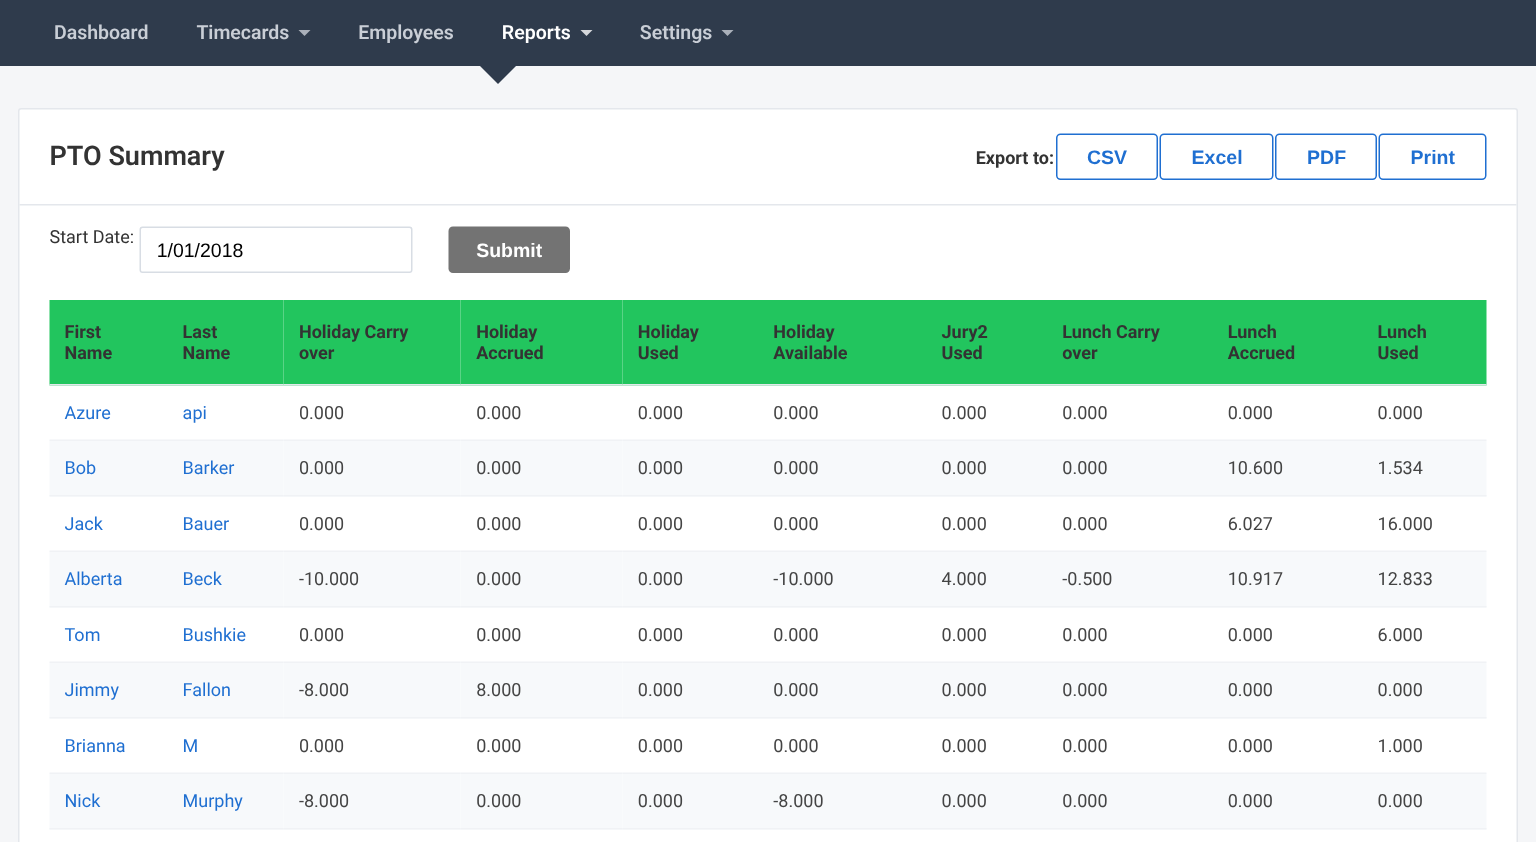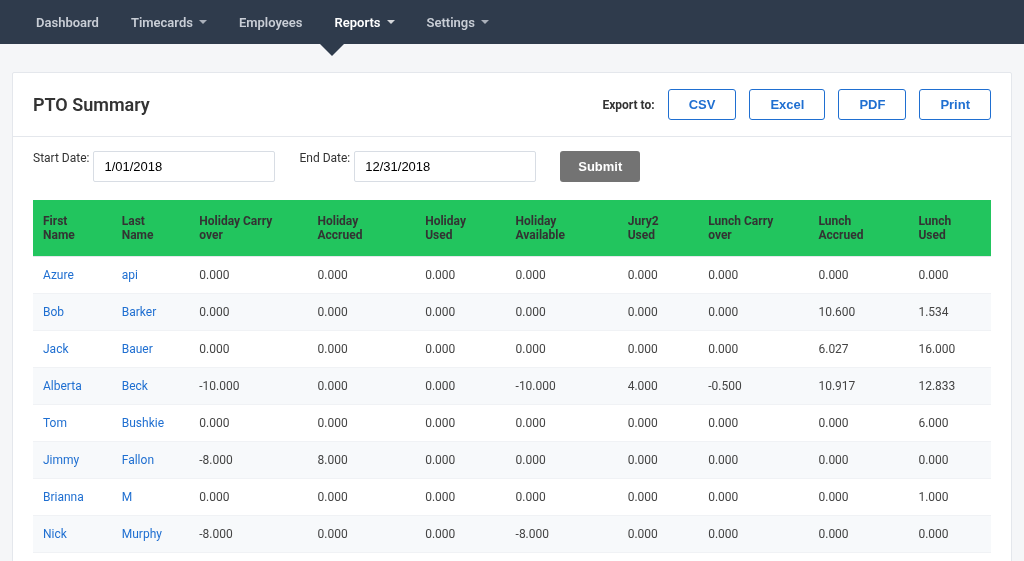--- a/index.html
+++ b/index.html
@@ -61,21 +61,21 @@
     border-bottom: 1px solid #e4e7ec;
   }
   .page-title {
     font-size: 18px;
     font-weight: 600;
     color: #333;
   }
   .export-group {
     display: flex;
     align-items: center;
-    gap: 13px;
+    gap: 1px;
   }
   .export-label {
     font-size: 12px;
     font-weight: 700;
     color: #333;
   }
   .btn-outline {
     border: 1px solid #1f6fd1;
     color: #1f6fd1;
     background: #fff;
@@ -171,24 +171,20 @@
         <button class="btn-outline">Excel</button>
         <button class="btn-outline">PDF</button>
         <button class="btn-outline">Print</button>
       </div>
     </div>
 
     <div class="filters">
       <div class="field">
         <span class="field-label">Start Date:</span>
         <input class="text-input" value="1/01/2018" style="">
-      </div>
-      <div class="field">
-        <span class="field-label">End Date:</span>
-        <input class="text-input" value="12/31/2018" style="">
       </div>
       <button class="btn-primary">Submit</button>
     </div>
 
     <div class="table-wrap">
       <table>
         <thead>
             <tr id="thead-row">
               <th>First Name</th>
               <th>Last Name</th>

